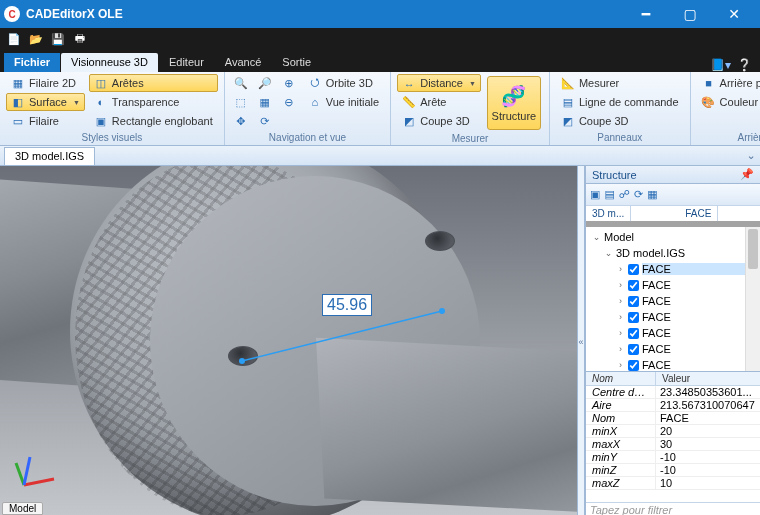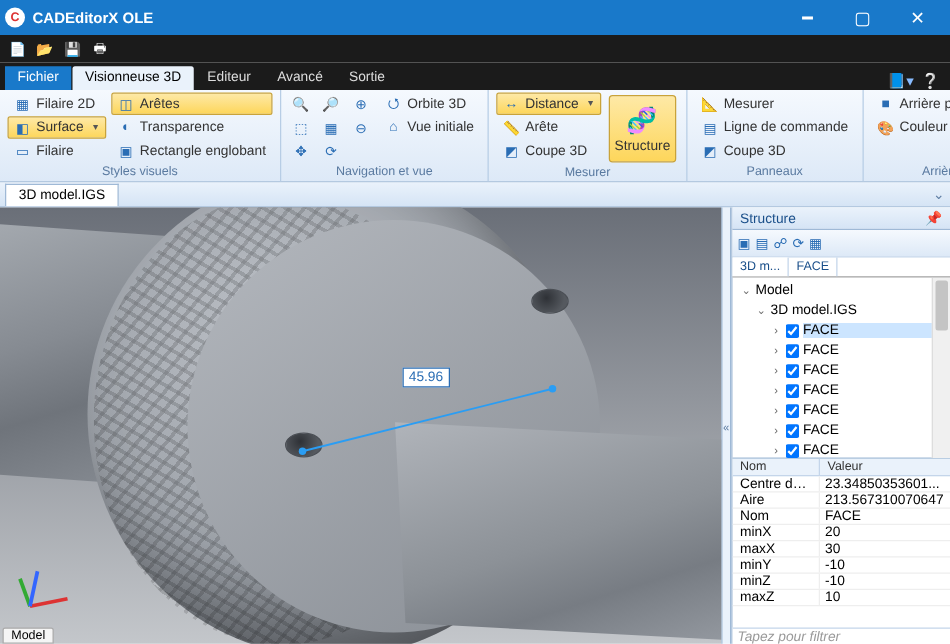--- a/index.html
+++ b/index.html
@@ -12,21 +12,21 @@
   .titlebar .win-btn { width:44px; height:28px; display:flex; align-items:center; justify-content:center; font-size:14px; }
   
   
   .qat { height:22px; background:#1b1b1b; display:flex; align-items:center; padding:0 6px; gap:6px;}
   .qat .qat-icon { width:16px; height:16px; color:#fff; display:flex; align-items:center; justify-content:center; font-size:11px; }
   .qat .spacer{flex:1}
   
   
   .tabrow { height:22px; background:#1b1b1b; display:flex; align-items:flex-end; padding-left:4px; font-size:11px; color:#ddd; gap:1px;}
   .tabrow .tab { padding:3px 10px 4px; cursor:default; }
-  .tabrow .tab.file { background:#1979CA; color:#fff; }
+  .tabrow .tab.file { background:#1979CA; color:#fff;font-weight:bold; }
   .tabrow .tab.active { background:#EAF2FB; color:#000; border-radius:2px 2px 0 0;}
   .tabrow .right-icons{ margin-left:auto; display:flex; gap:6px; padding-right:8px; color:#8bf; font-size:12px;}
 
   
   .ribbon { height:74px; background:linear-gradient(#F5F9FE,#DDE9F7); border-bottom:1px solid #9fb9d6; display:flex; font-size:11px; color:#333;}
   .group { border-right:1px solid #b7cde5; display:flex; flex-direction:column; padding:2px 6px 0;}
   .group .body { flex:1; display:flex; gap:4px; align-items:flex-start;}
   .group .label { text-align:center; font-size:10px; color:#5a7aa0; padding:1px 0 2px;}
   .col { display:flex; flex-direction:column; gap:1px;}
   .rbtn { height:18px; display:flex; align-items:center; gap:4px; padding:0 4px; border:1px solid transparent; border-radius:2px; white-space:nowrap;}
@@ -42,56 +42,56 @@
   .doctab { background:#fff; border:1px solid #9fb9d6; border-bottom:none; padding:1px 10px; height:18px; display:flex; align-items:center;}
   .doctabs .exp { margin-left:auto; width:18px; text-align:center; color:#5a7aa0;}
 
   
   .main { display:flex; height:351px;}
   .viewport { flex:1; position:relative; background:linear-gradient(#6a6f78,#c4c7cb); overflow:hidden;}
   .triad { position:absolute; left:12px; bottom:20px; font-size:10px; }
   .vp-sheet { position:absolute; left:2px; bottom:2px; font-size:10px; background:#f5f5f5; border:1px solid #aaa; padding:0 6px; border-radius:2px 2px 0 0;}
 
   
-  .meas-badge{ position:absolute; left:322px; top:128px; background:#fff; border:1px solid #2a6db4; color:#2a6db4; font-size:11px; padding:1px 4px;}
+  .meas-badge{ position:absolute; left:322px; top:128px; background:#fff; border:1px solid #2a6db4; color:#2a6db4; font-size:16px; padding:1px 4px;}
 
   
   .shaft1 { position:absolute; left:-40px; top:20px; width:260px; height:200px; background:linear-gradient(160deg,#a8adb3 0%, #868b92 40%, #6f747b 60%, #93989f 100%); transform:skewY(8deg) rotate(-4deg); border-radius:8px;}
   .flange { position:absolute; left:70px; top:-30px; width:390px; height:390px; border-radius:50%; background:radial-gradient(circle at 40% 35%, #bfc3c9 0%, #9ea3aa 50%, #7b8087 80%); box-shadow:inset -30px -30px 60px rgba(0,0,0,.35);}
   .flange-face { position:absolute; left:150px; top:10px; width:330px; height:330px; border-radius:50%; background:linear-gradient(145deg,#b4b8be,#888d94); }
   .hole { position:absolute; width:30px; height:20px; border-radius:50%; background:radial-gradient(circle at 40% 35%, #2e3136, #55595f 70%); border:1px solid #4b4f55;}
   .shaft2 { position:absolute; left:320px; top:180px; width:300px; height:160px; background:linear-gradient(160deg,#b0b4ba 0%, #8c9197 50%, #777c83 70%, #9a9fa6 100%); transform:skewY(6deg) rotate(-3deg);}
   .knurl { position:absolute; left:75px; top:-10px; width:300px; height:360px; border-radius:50%; opacity:.35; background:repeating-linear-gradient(30deg, rgba(0,0,0,.4) 0 3px, transparent 3px 9px), repeating-linear-gradient(-50deg, rgba(0,0,0,.4) 0 3px, transparent 3px 9px);}
   .meas-line{ position:absolute; left:232px; top:135px; width:220px; height:90px; pointer-events:none;}
 
   
   .rpanel { width:175px; background:#fff; border-left:1px solid #9fb9d6; display:flex; flex-direction:column; font-size:11px;}
   .panel-title { background:linear-gradient(#EAF2FB,#D5E4F5); border-bottom:1px solid #9fb9d6; padding:2px 6px; display:flex; align-items:center; color:#1a4f8a;}
   .panel-title .pin{ margin-left:auto; color:#5a7aa0;}
   .toolbar2 { height:22px; background:linear-gradient(#F5F9FE,#DDE9F7); border-bottom:1px solid #c4d5ea; display:flex; align-items:center; gap:4px; padding:0 4px; color:#2a6db4;}
-  .subtabs { display:flex; font-size:10px; border-bottom:1px solid #a3a3a3;}
+  .subtabs { display:flex; font-size:10px; border-bottom:6px solid #a3a3a3;gap:48px;}
   .subtabs .st{ padding:2px 6px; border-right:1px solid #c4d5ea; color:#1a4f8a;}
   .subtabs .st.active{ background:#fff;}
   .tree { flex:0 0 144px; overflow:auto; padding:2px 2px; position:relative;}
   .tree .row{ display:flex; align-items:center; gap:3px; height:16px; padding-left:4px;}
   .tree .row .tw{ width:9px; text-align:center; color:#666; font-size:9px;}
   .tree .row input{ width:11px; height:11px;}
   .tree .row .lbl{ flex:1;}
   .tree .row.sel .lbl{ background:#CCE5FF;}
   .tree .row.l1{ padding-left:4px;}
   .tree .row.l2{ padding-left:16px;}
   .tree .row.l3{ padding-left:28px;}
   .tree .vscroll{ position:absolute; right:0; top:0; bottom:0; width:15px; background:#f0f0f0; border-left:1px solid #ddd;}
   .tree .vscroll .thumb{position:absolute; left:2px; right:2px; top:2px; height:40px; background:#c4c4c4; border-radius:2px;}
   .propgrid { flex:1; border-top:1px solid #9fb9d6; overflow:hidden; position:relative;}
   .propgrid .ph{ display:flex; background:#EAF2FB; border-bottom:1px solid #c4d5ea;}
   .propgrid .ph div{ padding:1px 6px; font-size:10px; color:#333;}
   .propgrid .ph .c1{ width:70px; border-right:1px solid #c4d5ea;}
   .propgrid .prow{ display:flex; border-bottom:1px solid #eee;}
-  .propgrid .c1{ width:70px; padding:0 6px; border-right:1px solid #eee; white-space:nowrap; overflow:hidden; text-overflow:ellipsis;}
+  .propgrid .c1{ width:70px; padding:0 6px; border-right:1px solid #eee; white-space:nowrap; overflow:hidden; text-overflow:ellipsis;font-style:italic;}
   .propgrid .c2{ flex:1; padding:0 4px; white-space:nowrap; overflow:hidden; text-overflow:ellipsis;}
   .propgrid .filter{ position:absolute; left:0; right:0; bottom:0; border-top:1px solid #c4d5ea; padding:1px 4px; color:#999; font-style:italic; background:#fff;}
 
   .collapse-grip{ width:8px; background:#EAF2FB; border-left:1px solid #9fb9d6; border-right:1px solid #9fb9d6; display:flex; align-items:center; justify-content:center; color:#5a7aa0; font-size:9px;}
 </style>
 </head>
 <body>
 
 <div class="titlebar">
   <div class="app-icon">C</div>

